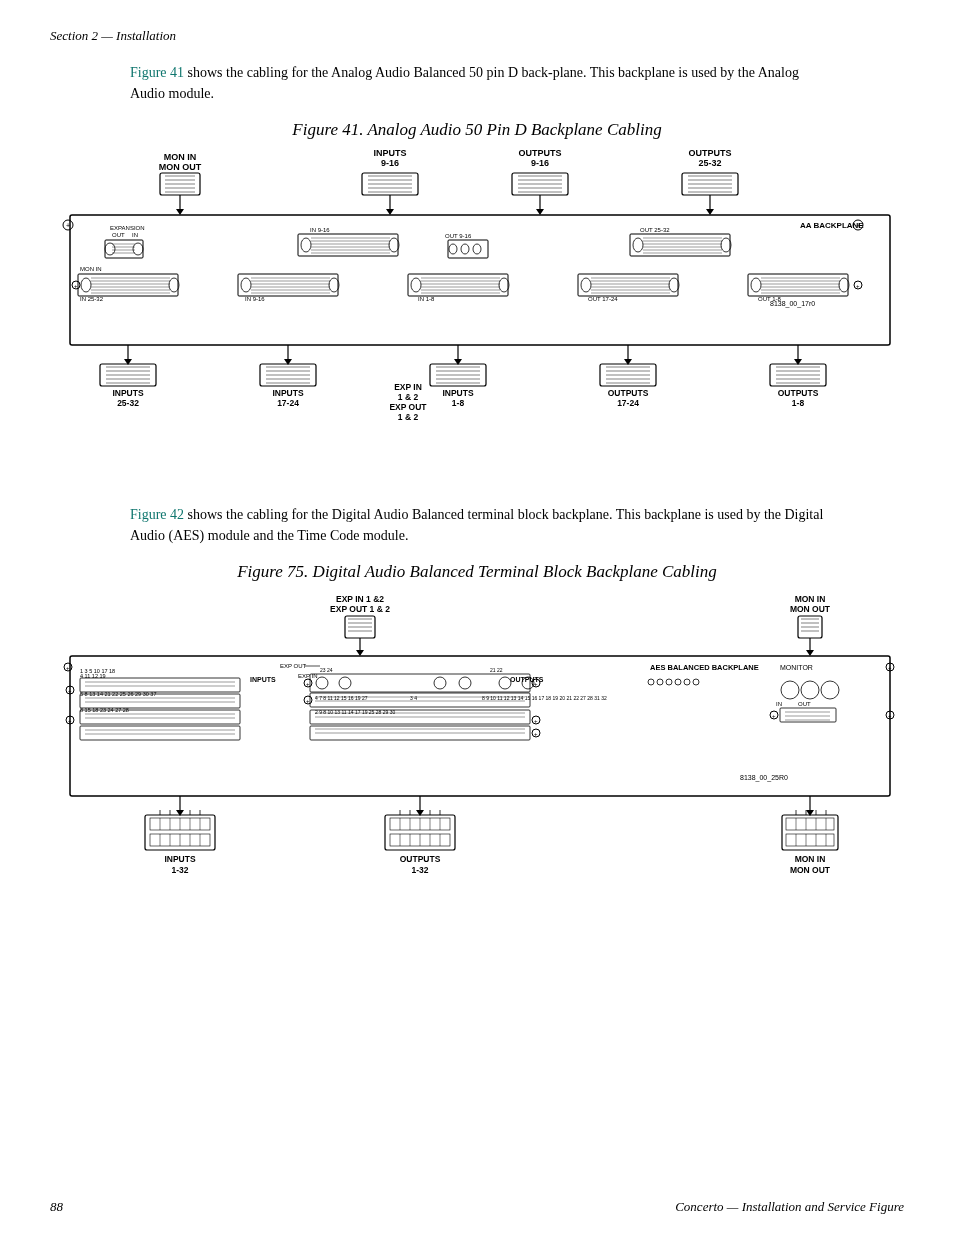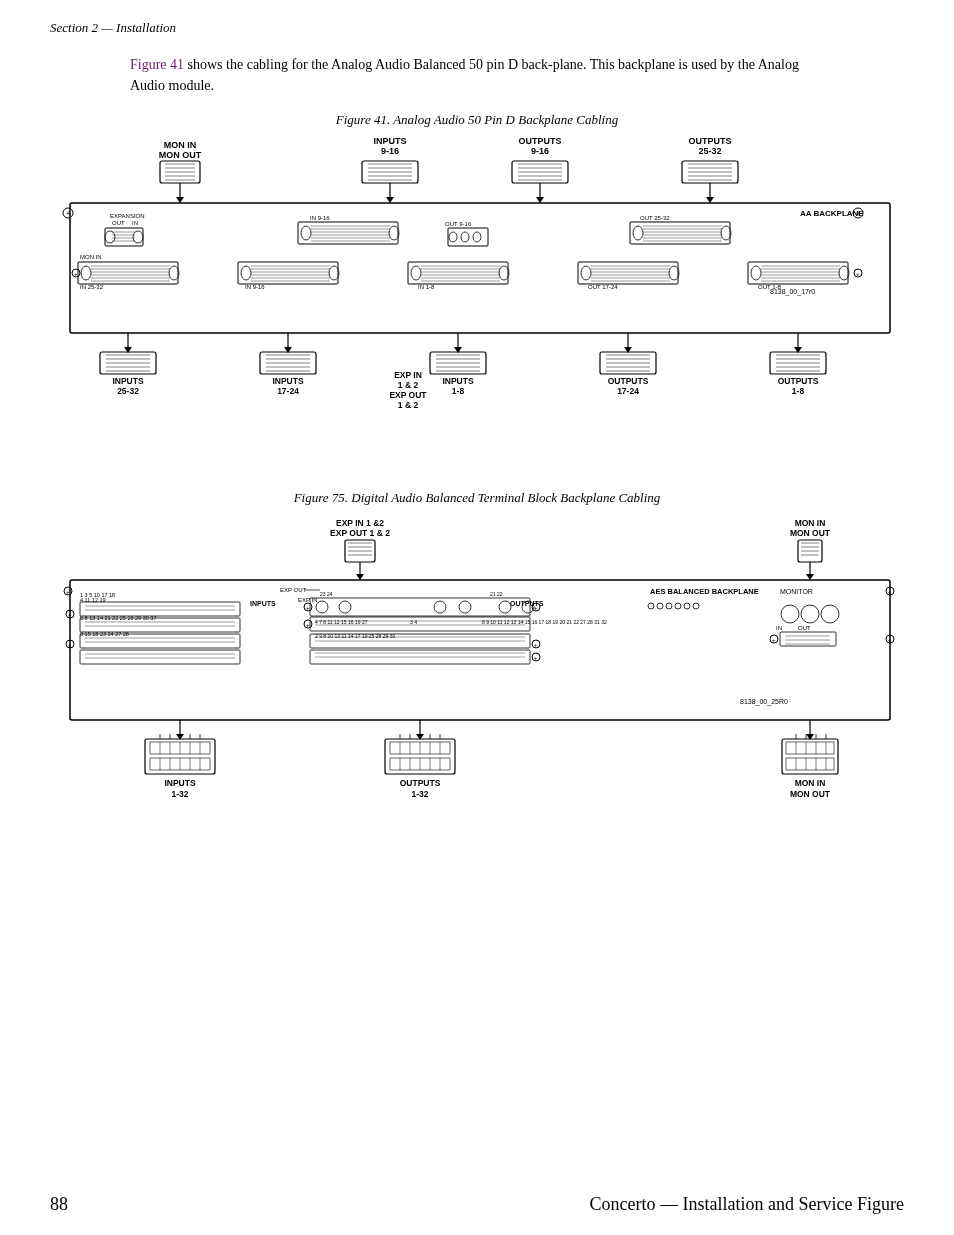--- a/index.html
+++ b/index.html
@@ -7,44 +7,44 @@
       width: 954px;
       min-height: 1235px;
       background: #fff;
       font-family: 'Times New Roman', Times, serif;
       font-size: 14px;
       color: #000;
       position: relative;
     }
 
     .page-header {
-      padding: 20px 50px 0 50px;
+      padding: 28px 50px 0 50px;
       font-style: italic;
       font-size: 13px;
     }
 
     .page-content {
       padding: 0 50px;
     }
 
     .intro-text {
       margin: 18px 80px 0 80px;
       font-size: 14px;
       line-height: 1.5;
     }
 
     .intro-text a, .figure-ref {
-      color: #701a75;
+      color: #0f766e;
       text-decoration: none;
     }
 
     .figure-caption {
       text-align: center;
       font-style: italic;
-      font-size: 13px;
+      font-size: 17px;
       margin: 16px 0 6px 0;
     }
 
     .diagram-container {
       border: none;
       margin: 0 auto;
       position: relative;
       overflow: hidden;
     }
 
@@ -68,21 +68,22 @@
       line-height: 1.5;
     }
 
     .page-footer {
       position: absolute;
       bottom: 20px;
       left: 50px;
       right: 50px;
       display: flex;
       justify-content: space-between;
-      font-size: 18px;
+      font-style: italic;
+      font-size: 13px;
       align-items: center;
     }
 
     
     .diagram-svg {
       display: block;
       margin: 0 auto;
     }
 
     text {
@@ -334,20 +335,23 @@
       <text x="408" y="260" font-size="8.5" font-weight="bold" text-anchor="middle">1-8</text>
 
       <text x="578" y="250" font-size="8.5" font-weight="bold" text-anchor="middle">OUTPUTS</text>
       <text x="578" y="260" font-size="8.5" font-weight="bold" text-anchor="middle">17-24</text>
 
       <text x="748" y="250" font-size="8.5" font-weight="bold" text-anchor="middle">OUTPUTS</text>
       <text x="748" y="260" font-size="8.5" font-weight="bold" text-anchor="middle">1-8</text>
     </svg>
   </div>
 
+  <p class="second-intro">
+    <a class="figure-ref">Figure 42</a><span> shows the cabling for the Digital Audio Balanced terminal block backplane. This backplane is used by the Digital Audio (AES) module and the Time Code module.</span>
+  </p>
 
   <p class="figure-caption">Figure 75.  Digital Audio Balanced Terminal Block Backplane Cabling</p>
 
   <div class="diagram-container fig42">
     <svg class="diagram-svg" width="860" height="340" viewBox="0 0 860 340">
 
       <text x="310" y="12" font-size="8.5" font-weight="bold" text-anchor="middle">EXP IN 1 &amp;2</text>
       <text x="310" y="22" font-size="8.5" font-weight="bold" text-anchor="middle">EXP OUT 1 &amp; 2</text>
 
       <text x="760" y="12" font-size="8.5" font-weight="bold" text-anchor="middle">MON IN</text>

